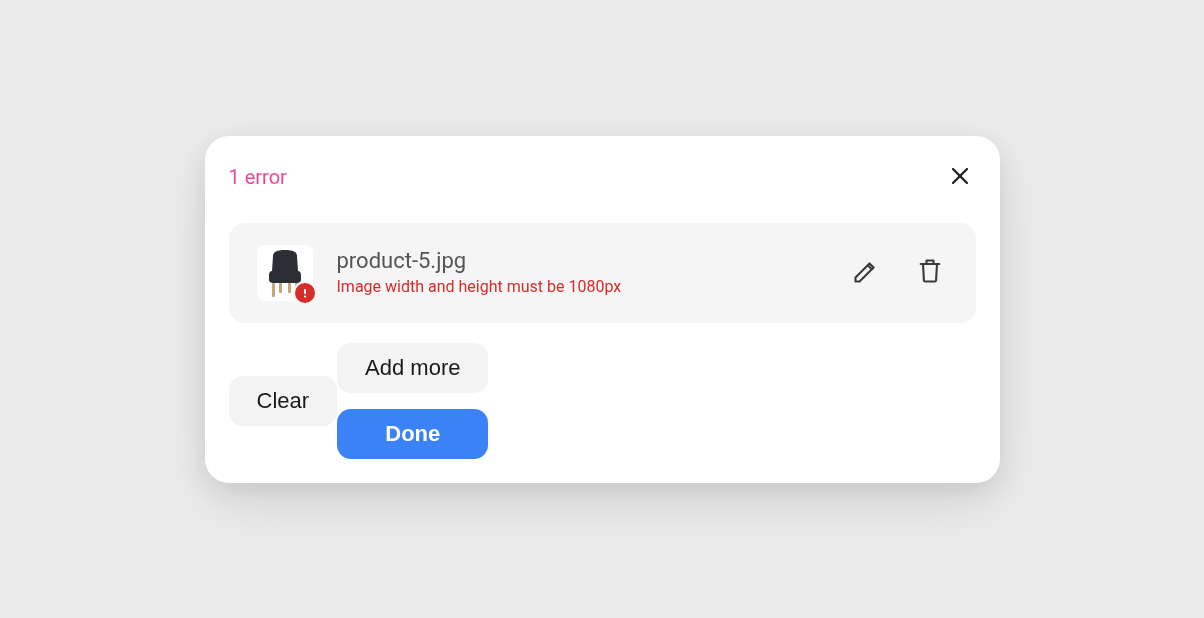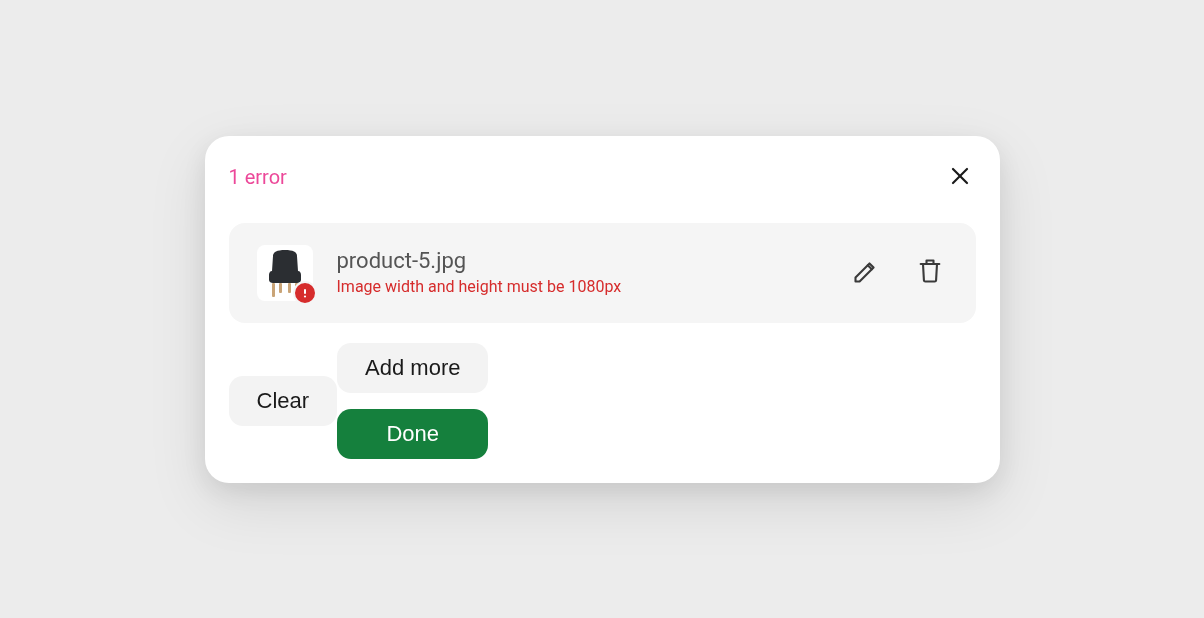--- a/index.html
+++ b/index.html
@@ -129,23 +129,23 @@
       font-weight: 400;
       padding: 14px 28px;
       border-radius: 14px;
       line-height: 1;
     }
     .btn-secondary {
       background: #f3f3f3;
       color: #1a1a1a;
     }
     .btn-primary {
-      background: #15803d;
+      background: #3b82f6;
       color: #ffffff;
-      font-weight: 400;
+      font-weight: 700;
     }
   </style>
 </head>
 <body>
 
 <div class="modal">
   <div class="modal-header">
     <div class="modal-title">1 error</div>
     <button class="close-btn">
       <span>

